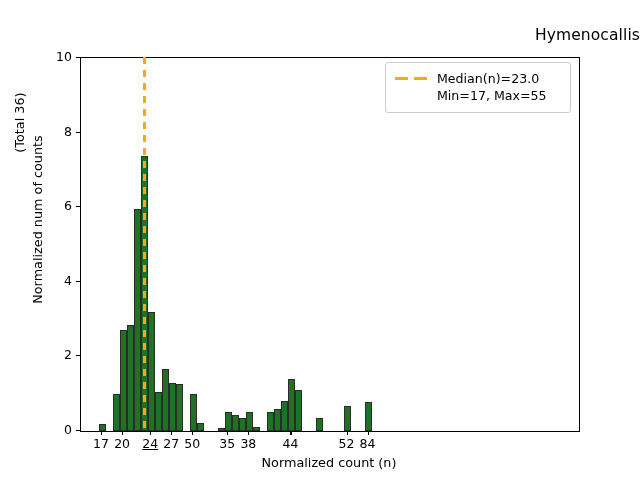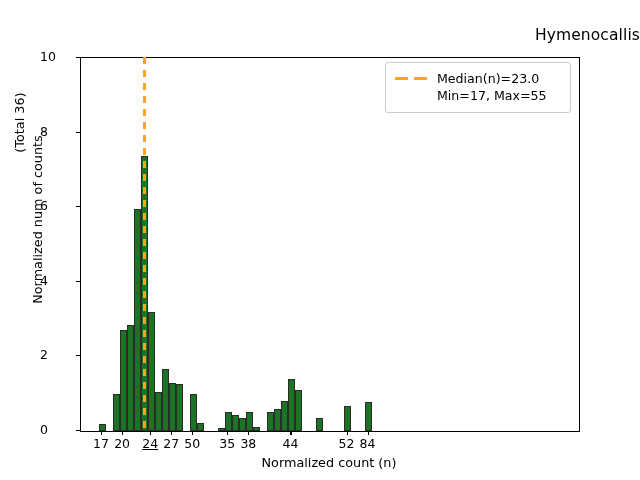--- a/index.html
+++ b/index.html
@@ -91,21 +91,21 @@
     position: absolute;
     left: 76px;
     width: 4px;
     height: 1.1px;
     background: #000000;
   }
   .ytick-label {
     position: absolute;
     left: 40px;
     width: 32px;
-    text-align: left;
+    text-align: right;
     font-size: 12.5px;
     margin-top: -8px;
     color: #000000;
   }
 
   
   #xlabel {
     position: absolute;
     left: 80px;
     top: 455px;

